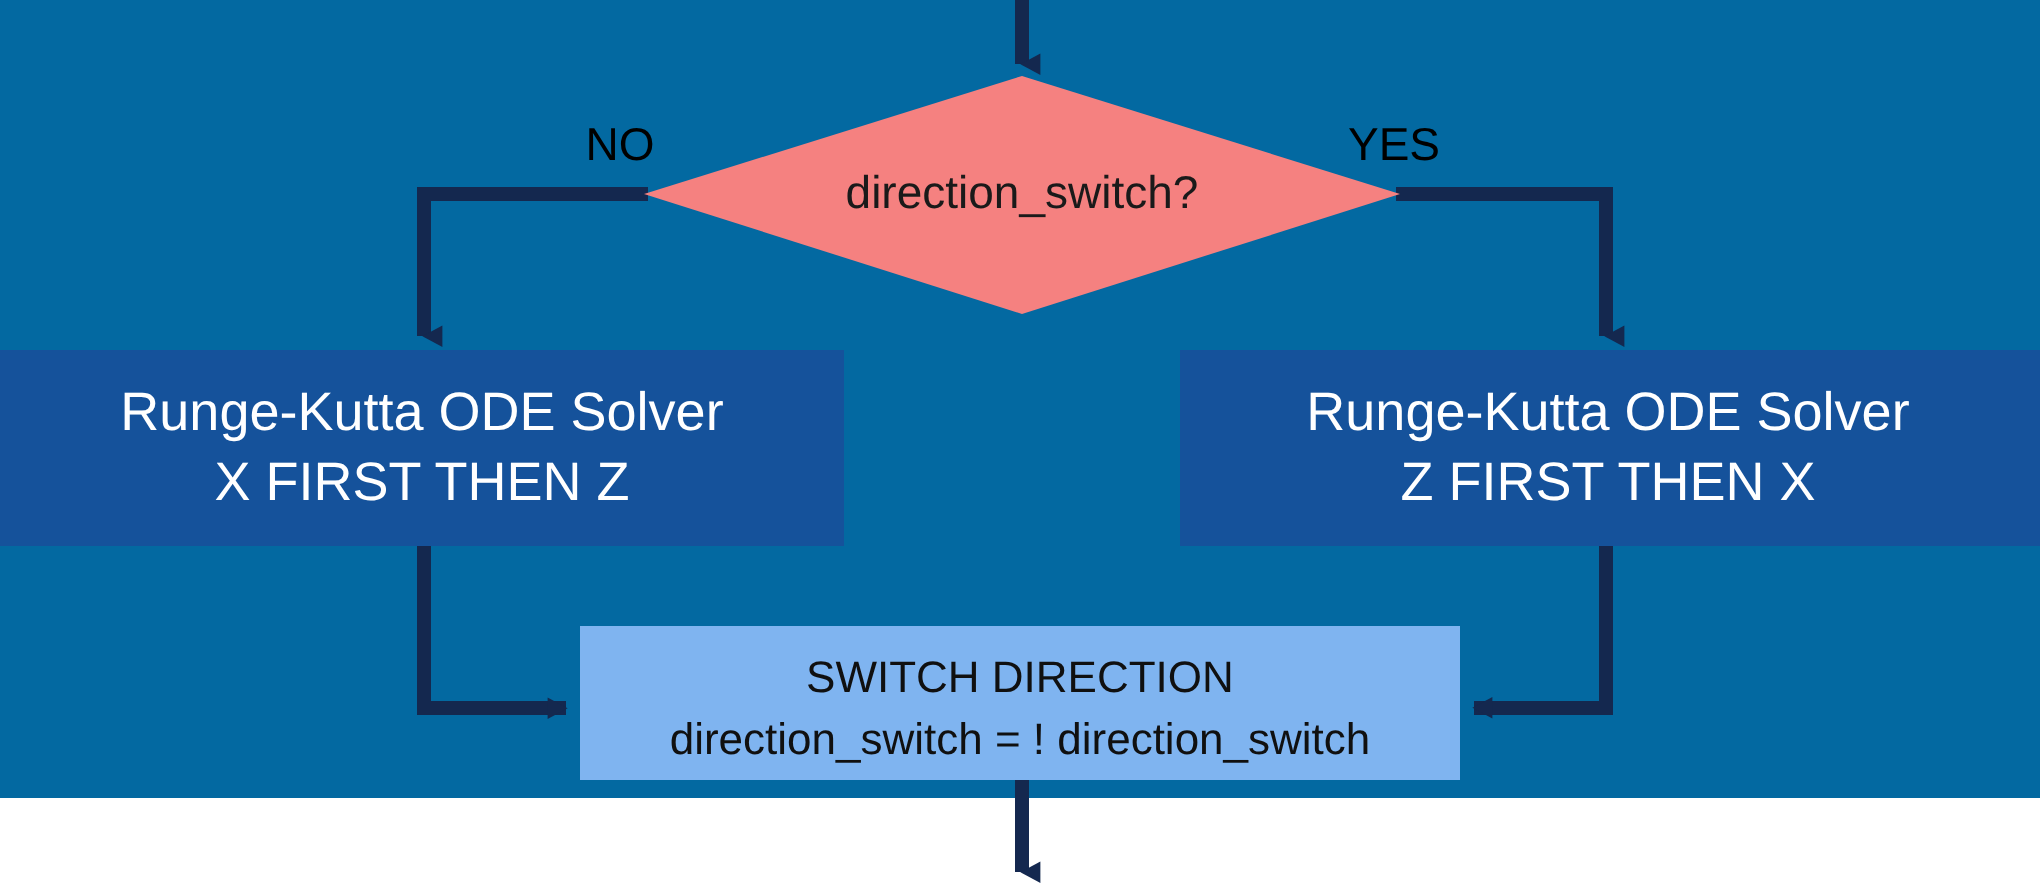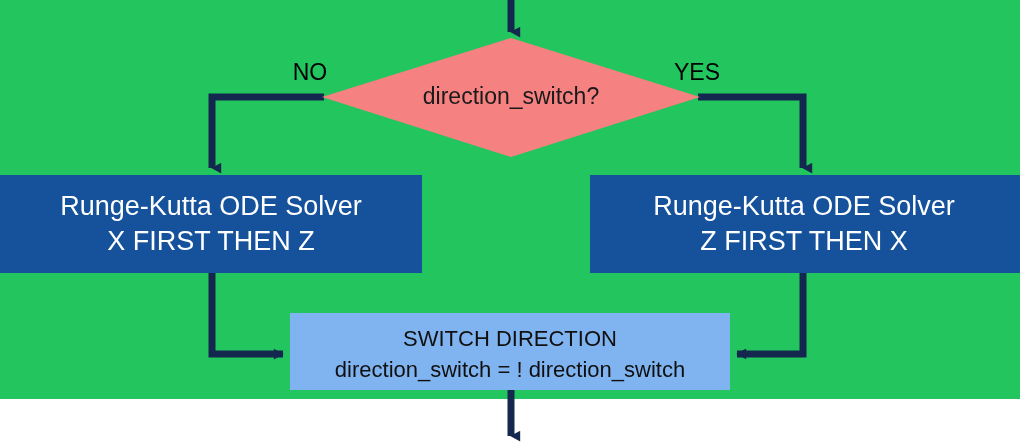--- a/index.html
+++ b/index.html
@@ -10,21 +10,21 @@
   body {
     width: 1020px;
     height: 445px;
     overflow: hidden;
     font-family: "Liberation Sans", sans-serif;
   }
   #flow-root {
     position: relative;
     width: 1020px;
     height: 399px;
-    background: #22c55e;
+    background: #0369a1;
     text-align: right;
   }
   svg#flow-svg {
     position: absolute;
     top: 0;
     left: 0;
     width: 1020px;
     height: 445px;
     display: block;
   }

